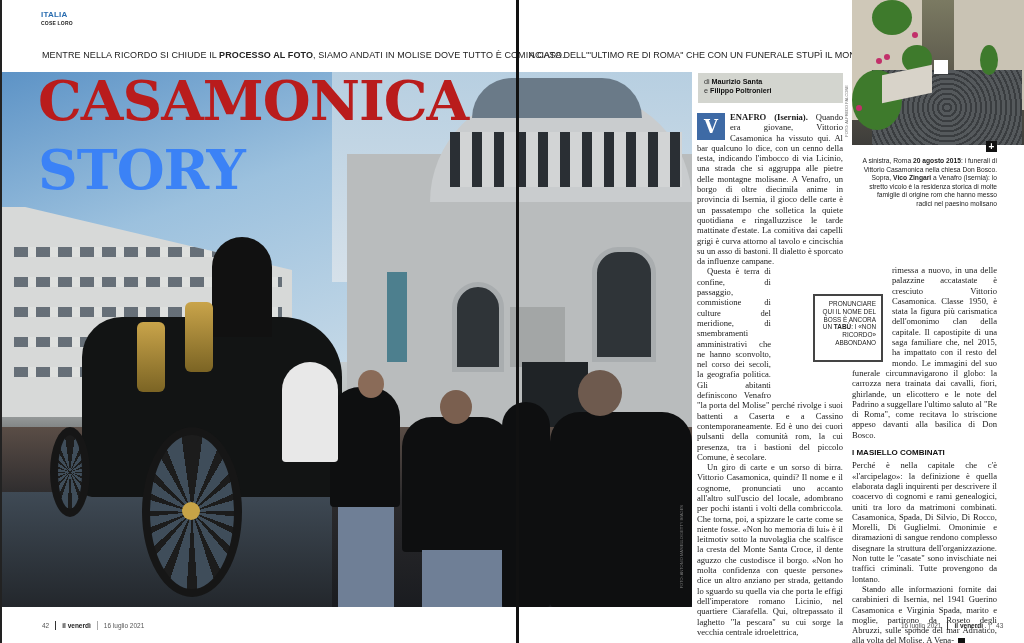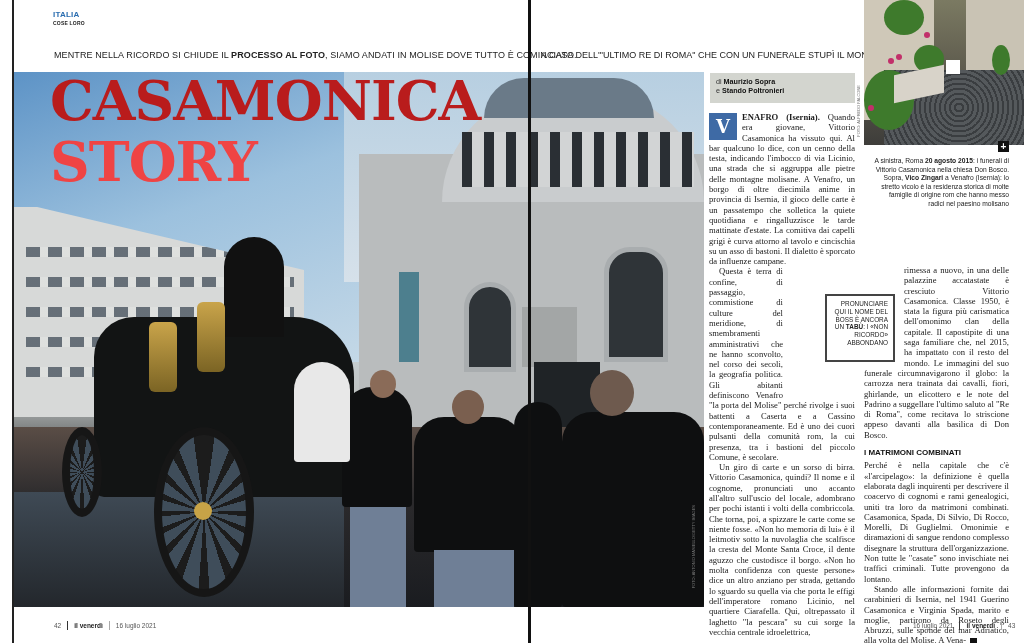--- a/index.html
+++ b/index.html
@@ -1,19 +1,19 @@
 <!DOCTYPE html>
 <html><head>
 <meta charset="utf-8">
 <style>
   * { box-sizing: border-box; margin: 0; padding: 0; }
   html, body { width: 1024px; height: 643px; overflow: hidden; background: #ffffff; }
   body { position: relative; font-family: "Liberation Sans", sans-serif; color: #1a1a1a; }
 
-  .spread { position: absolute; left: 12px; top: 0; width: 1000px; height: 643px; background: #fff; }
+  .spread { position: absolute; left: 0; top: 0; width: 1000px; height: 643px; background: #fff; }
   .edge-left { position: absolute; left: 0; top: 0; width: 2px; height: 643px; background: #222; }
   .gutter { position: absolute; left: 516px; top: 0; width: 3px; height: 643px; background: #111; z-index: 5; }
 
   .section { position: absolute; left: 41px; top: 10px; }
   .section .kicker { font-size: 8px; font-weight: bold; color: #2a6db0; letter-spacing: 0.2px; }
   .section .sub { font-size: 5px; font-weight: bold; color: #222; margin-top: 1px; letter-spacing: 0.2px; }
 
   .deck-left { position: absolute; left: 42px; top: 50px; font-size: 9px; color: #222; letter-spacing: 0.1px; white-space: nowrap; }
   .deck-left b { font-weight: 900; }
   .deck-right { position: absolute; left: 529px; top: 50px; font-size: 9px; color: #222; white-space: nowrap; }
@@ -47,21 +47,21 @@
   .wheel { position: absolute; border-radius: 50%; border: 8px solid #161616; background: repeating-conic-gradient(#1c1c1c 0 8deg, #3f4d5a 8deg 22deg); }
   .hub { position: absolute; width: 18px; height: 18px; border-radius: 50%; background: #c7a347; }
 
   .person { position: absolute; background: #0e0f10; border-radius: 30px 30px 4px 4px; }
   .jeans { position: absolute; background: #6f7f96; }
   .head { position: absolute; border-radius: 50%; background: #8a6b58; }
 
   
   .title { position: absolute; left: 38px; top: 76px; z-index: 3; font-family: "DejaVu Serif", serif; font-weight: bold; line-height: 0.9; }
   .title .l1 { font-size: 55px; color: #b91c1c; letter-spacing: -1px; display: block; }
-  .title .l2 { font-size: 55px; color: #ef4444; letter-spacing: -1px; display: block; margin-top: 11px; }
+  .title .l2 { font-size: 55px; color: #3b82f6; letter-spacing: -1px; display: block; margin-top: 19px; }
 
   .credit-vert { position: absolute; left: 679px; top: 505px; font-size: 4px; color: #777; writing-mode: vertical-rl; transform: rotate(180deg); z-index: 4; }
   .credit-vert2 { position: absolute; left: 844px; top: 85px; font-size: 4px; color: #777; writing-mode: vertical-rl; transform: rotate(180deg); }
 
   
   .byline { position: absolute; left: 698px; top: 73px; width: 145px; height: 30px; background: #d3d5cf; padding: 4px 6px; font-size: 7.2px; line-height: 9px; }
   .byline .pre { font-weight: normal; color: #333; }
   .byline b { font-weight: 900; color: #111; }
 
   
@@ -158,35 +158,35 @@
   </div>
 
   <div class="title">
     <span class="l1">CASAMONICA</span>
     <span class="l2">STORY</span>
   </div>
 
   <div class="credit-vert">FOTO: ANTONIO MASIELLO/GETTY IMAGES</div>
 
   <div class="byline">
-    <div><span class="pre">di</span> <b>Maurizio Sopra</b></div>
-    <div><span class="pre">e</span> <b>Stando Poltronieri</b></div>
+    <div><span class="pre">di</span> <b>Maurizio Santa</b></div>
+    <div><span class="pre">e</span> <b>Filippo Poltronieri</b></div>
   </div>
 
   <div class="col col1">
     <p class="noindent"><span class="dropcap">V</span><b>ENAFRO (Isernia).</b><span> Quando era giovane, Vittorio Casamonica ha vissuto qui. Al bar qualcuno lo dice, con un cenno della testa, indicando l'imbocco di via Licinio, una strada che si aggruppa alle pietre delle montagne molisane. A Venafro, un borgo di oltre diecimila anime in provincia di Isernia, il gioco delle carte è un passatempo che solletica la quiete quotidiana e ringalluzzisce le tarde mattinate d'estate. La comitiva dai capelli grigi è curva attorno al tavolo e cincischia su un asso di bastoni. Il dialetto è sporcato da influenze campane.</span></p>
     <p style="padding-right:0"><span style="float:right;width:72px;height:128px;"></span><span>Questa è terra di confine, di passaggio, commistione di culture del meridione, di smembramenti amministrativi che ne hanno sconvolto, nel corso dei secoli, la geografia politica. Gli abitanti definiscono Venafro "la porta del Molise" perché rivolge i suoi battenti a Caserta e a Cassino contemporaneamente. Ed è uno dei cuori pulsanti della comunità rom, la cui presenza, tra i bastioni del piccolo Comune, è secolare.</span></p>
     <p>Un giro di carte e un sorso di birra. Vittorio Casamonica, quindi? Il nome e il cognome, pronunciati uno accanto all'altro sull'uscio del locale, adombrano per pochi istanti i volti della combriccola. Che torna, poi, a spizzare le carte come se niente fosse. «Non ho memoria di lui» è il leitmotiv sotto la nuvolaglia che scalfisce la cresta del Monte Santa Croce, il dente aguzzo che custodisce il borgo. «Non ho molta confidenza con queste persone» dice un altro anziano per strada, gettando lo sguardo su quella via che porta le effigi dell'imperatore romano Licinio, nel quartiere Ciarafella. Qui, oltrepassato il laghetto "la pescara" su cui sorge la vecchia centrale idroelettrica,</p>
   </div>
 
   <div class="pull"><span>PRONUNCIARE QUI IL NOME DEL BOSS È ANCORA UN </span><b>TABÙ</b><span>: I «NON RICORDO» ABBONDANO</span></div>
 
   <div class="col col2">
     <p class="noindent"><span style="float:left;width:40px;height:62px;margin-top:31px;"></span><span>rimessa a nuovo, in una delle palazzine accatastate è cresciuto Vittorio Casamonica. Classe 1950, è stata la figura più carismatica dell'omonimo clan della capitale. Il capostipite di una saga familiare che, nel 2015, ha impattato con il resto del mondo. Le immagini del suo funerale circumnavigarono il globo: la carrozza nera trainata dai cavalli, fiori, ghirlande, un elicottero e le note del Padrino a suggellare l'ultimo saluto al "Re di Roma", come recitava lo striscione appeso davanti alla basilica di Don Bosco.</span></p>
-    <div class="subhead">I MATRIMONI COMBINATI</div>
+    <div class="subhead">I MASIELLO COMBINATI</div>
     <p class="noindent">Perché è nella capitale che c'è «l'arcipelago»: la definizione è quella elaborata dagli inquirenti per descrivere il coacervo di cognomi e rami genealogici, uniti tra loro da matrimoni combinati. Casamonica, Spada, Di Silvio, Di Rocco, Morelli, Di Guglielmi. Omonimie e diramazioni di sangue rendono complesso disegnare la struttura dell'organizzazione. Non tutte le "casate" sono invischiate nei traffici criminali. Tutte provengono da lontano.</p>
     <p><span>Stando alle informazioni fornite dai carabinieri di Isernia, nel 1941 Guerino Casamonica e Virginia Spada, marito e moglie, partirono da Roseto degli Abruzzi, sulle sponde del mar Adriatico, alla volta del Molise. A Vena-</span><span class="end-mark"></span></p>
   </div>
 
   <div class="alley">
     <div class="wall-l"></div>
     <div class="wall-r"></div>
     <div class="cobble"></div>
     <div class="plant" style="left:0;top:70px;width:50px;height:60px"></div>
     <div class="plant" style="left:20px;top:0;width:40px;height:35px"></div>

